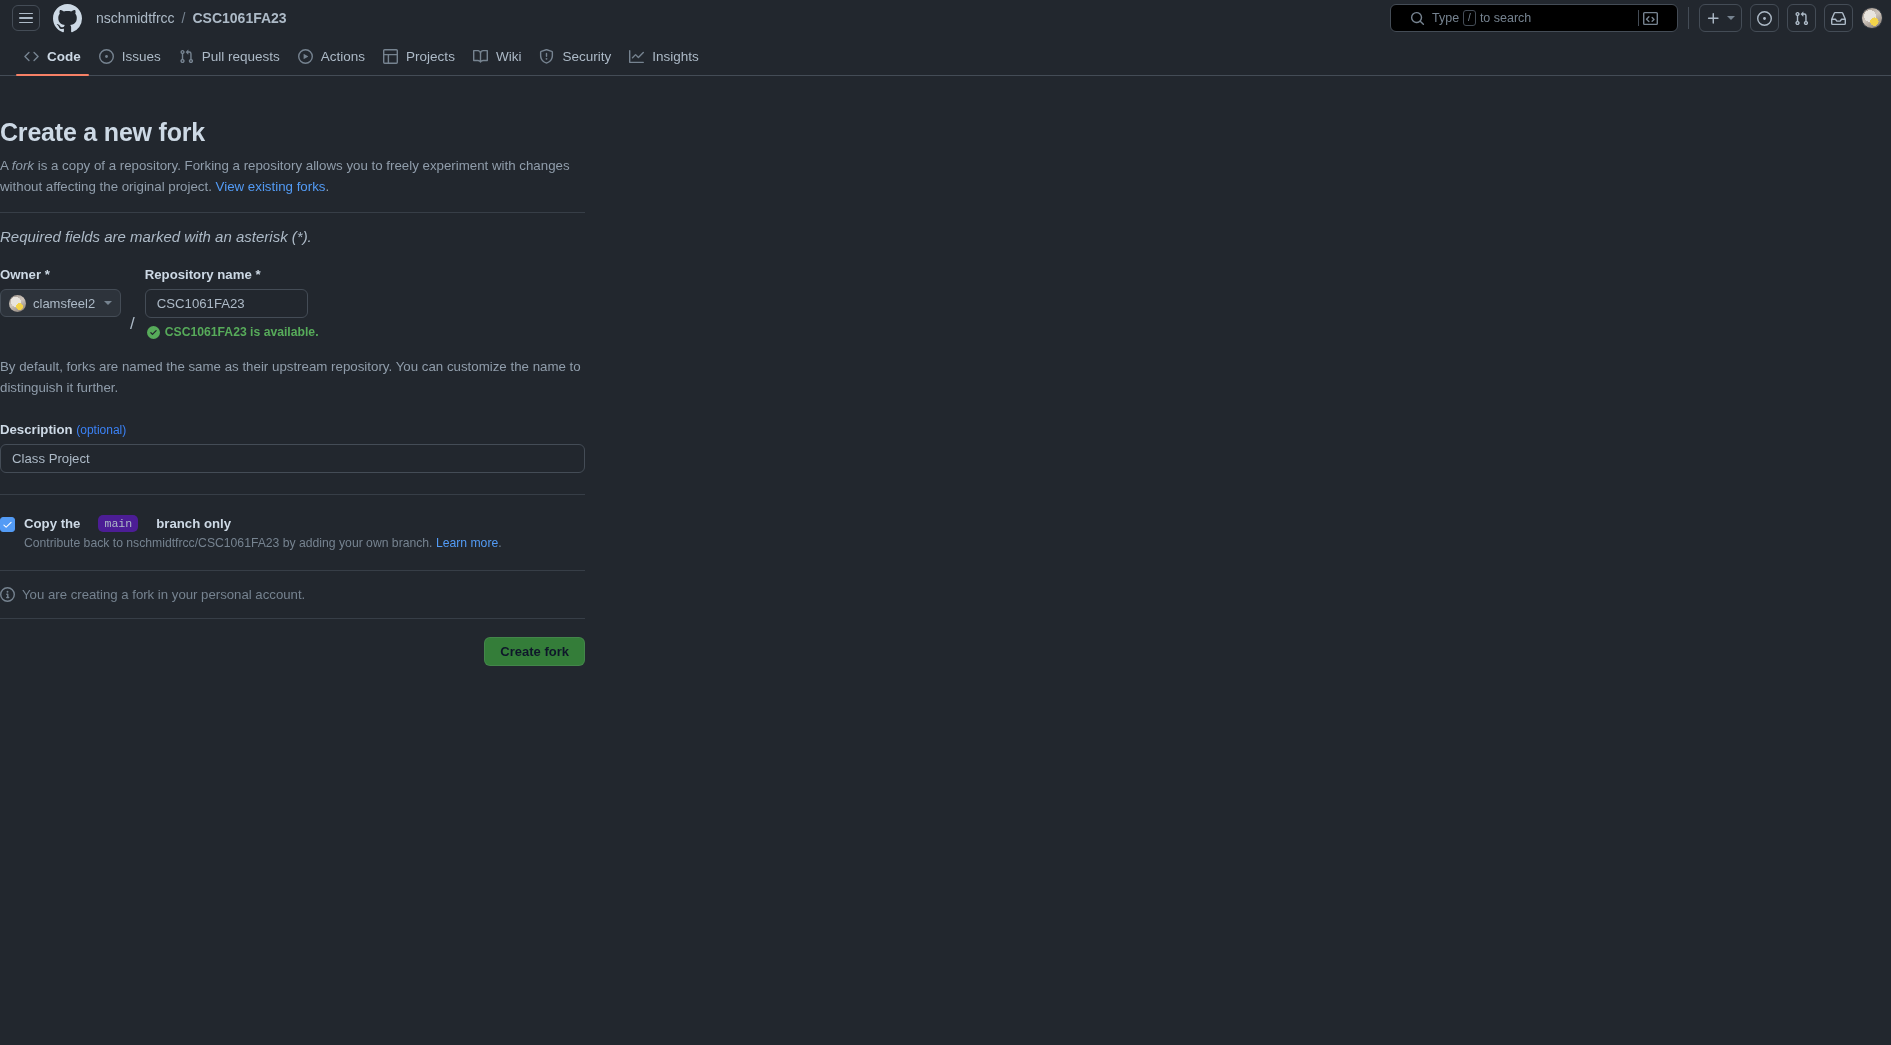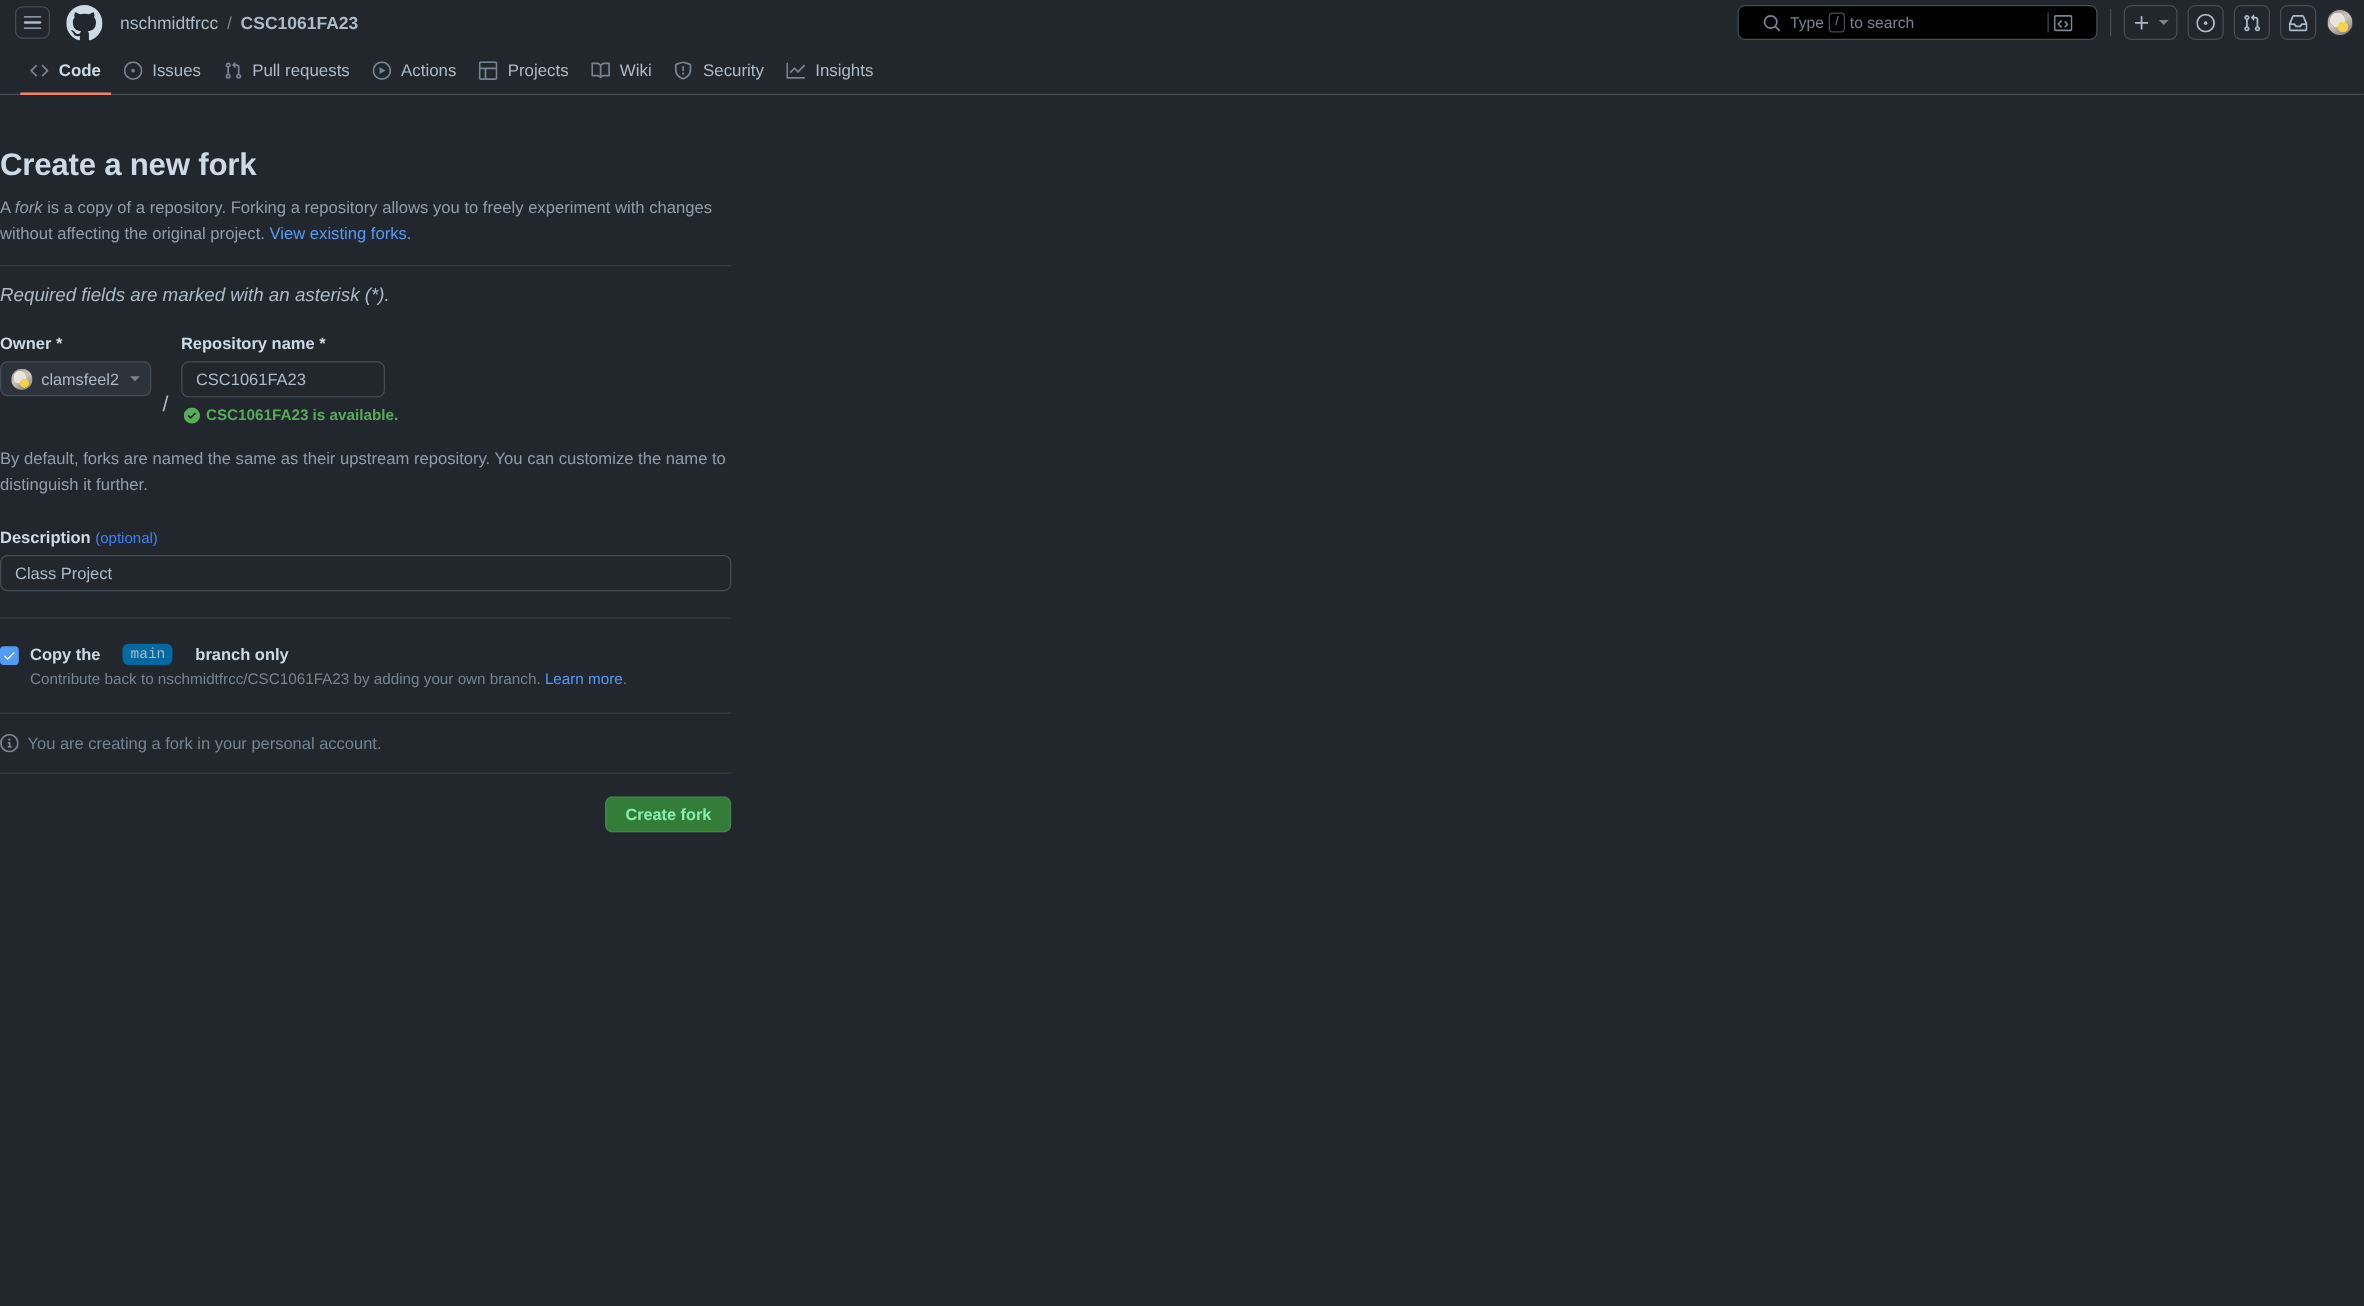--- a/index.html
+++ b/index.html
@@ -271,21 +271,21 @@
   .cb-label {
     font-size: 13.2px;
     font-weight: bold;
     color: #cdd9e5;
     cursor: pointer;
     display: flex; align-items: center; gap: 18px;
   }
   code.branch-chip {
     font-family: "Liberation Mono", monospace;
     font-size: 11.6px;
-    background: #0369a1;
+    background: #4c1d95;
     color: #adbac7;
     border-radius: 5px;
     padding: 2px 6px;
     font-weight: normal;
   }
   .cb-sub {
     font-size: 12.2px;
     color: #768390;
     margin: 4px 0 0 24px;
   }
@@ -297,21 +297,21 @@
     margin-top: 16px;
   }
 
   .actions {
     display: flex; justify-content: flex-end;
     margin-top: 18px;
   }
   .btn-primary {
     background: #347d39;
     border: 1px solid rgba(205,217,229,0.1);
-    color: #86efac;
+    color: #0f172a;
     font-size: 13px;
     font-weight: bold;
     border-radius: 6px;
     padding: 6px 15px;
     cursor: pointer;
     font-family: "Liberation Sans", sans-serif;
   }
 </style>
 </head>
 <body>

